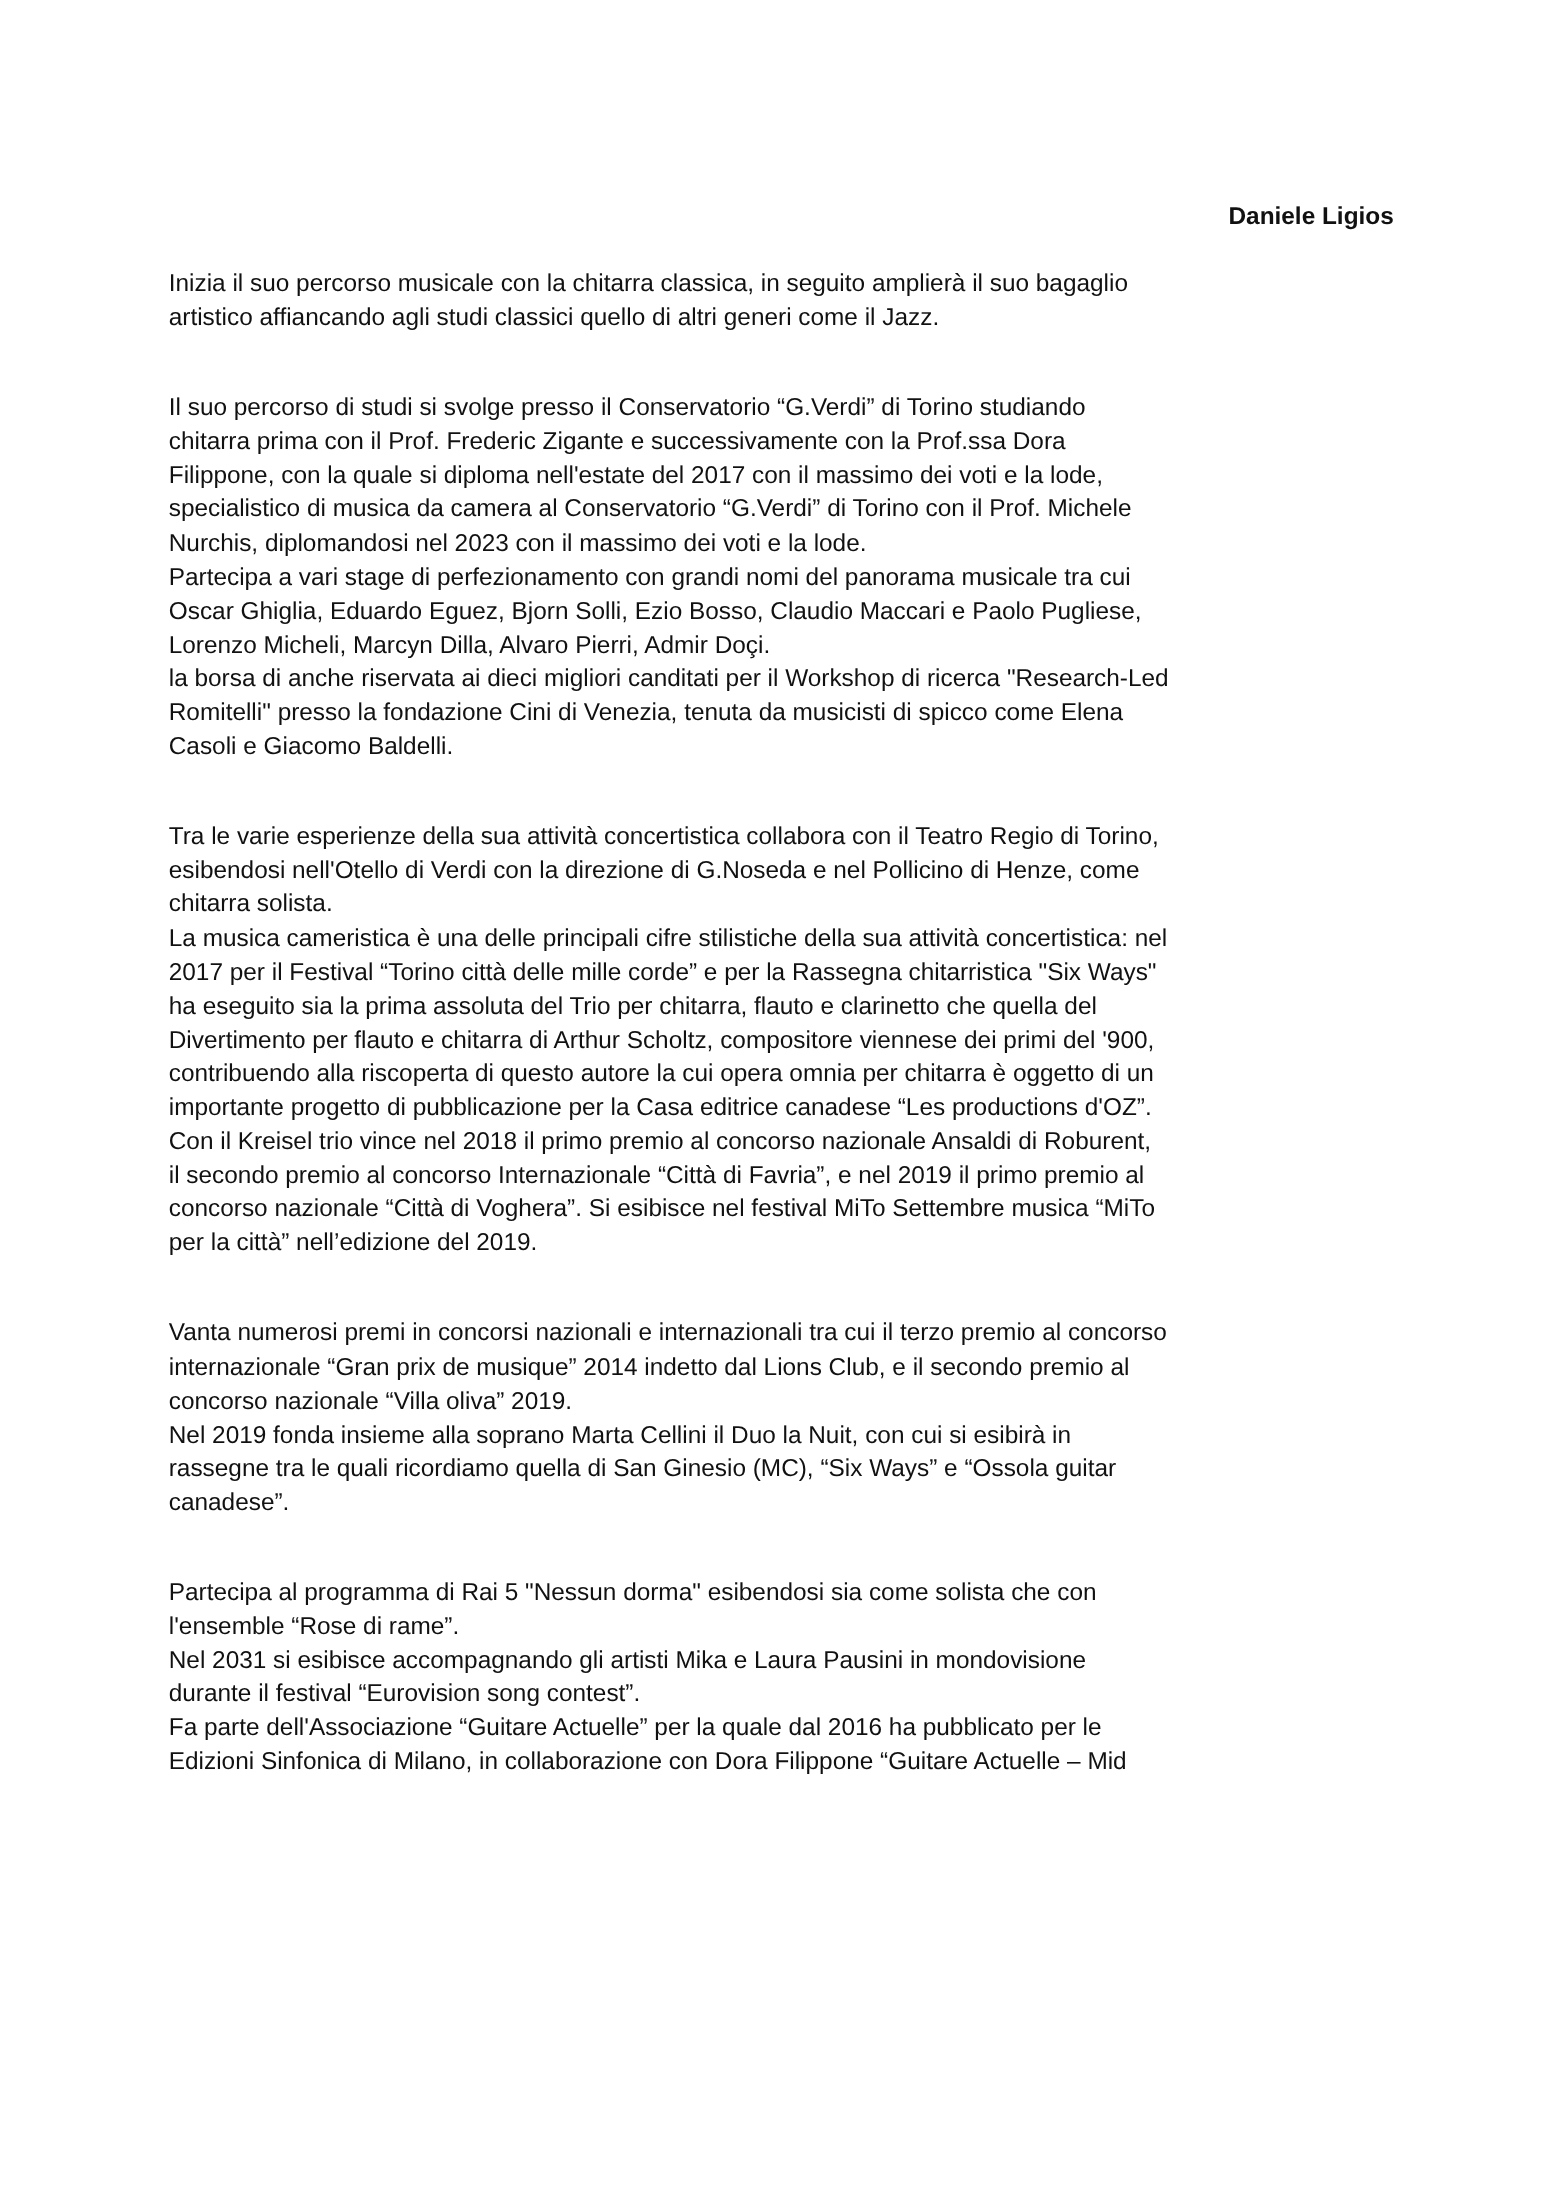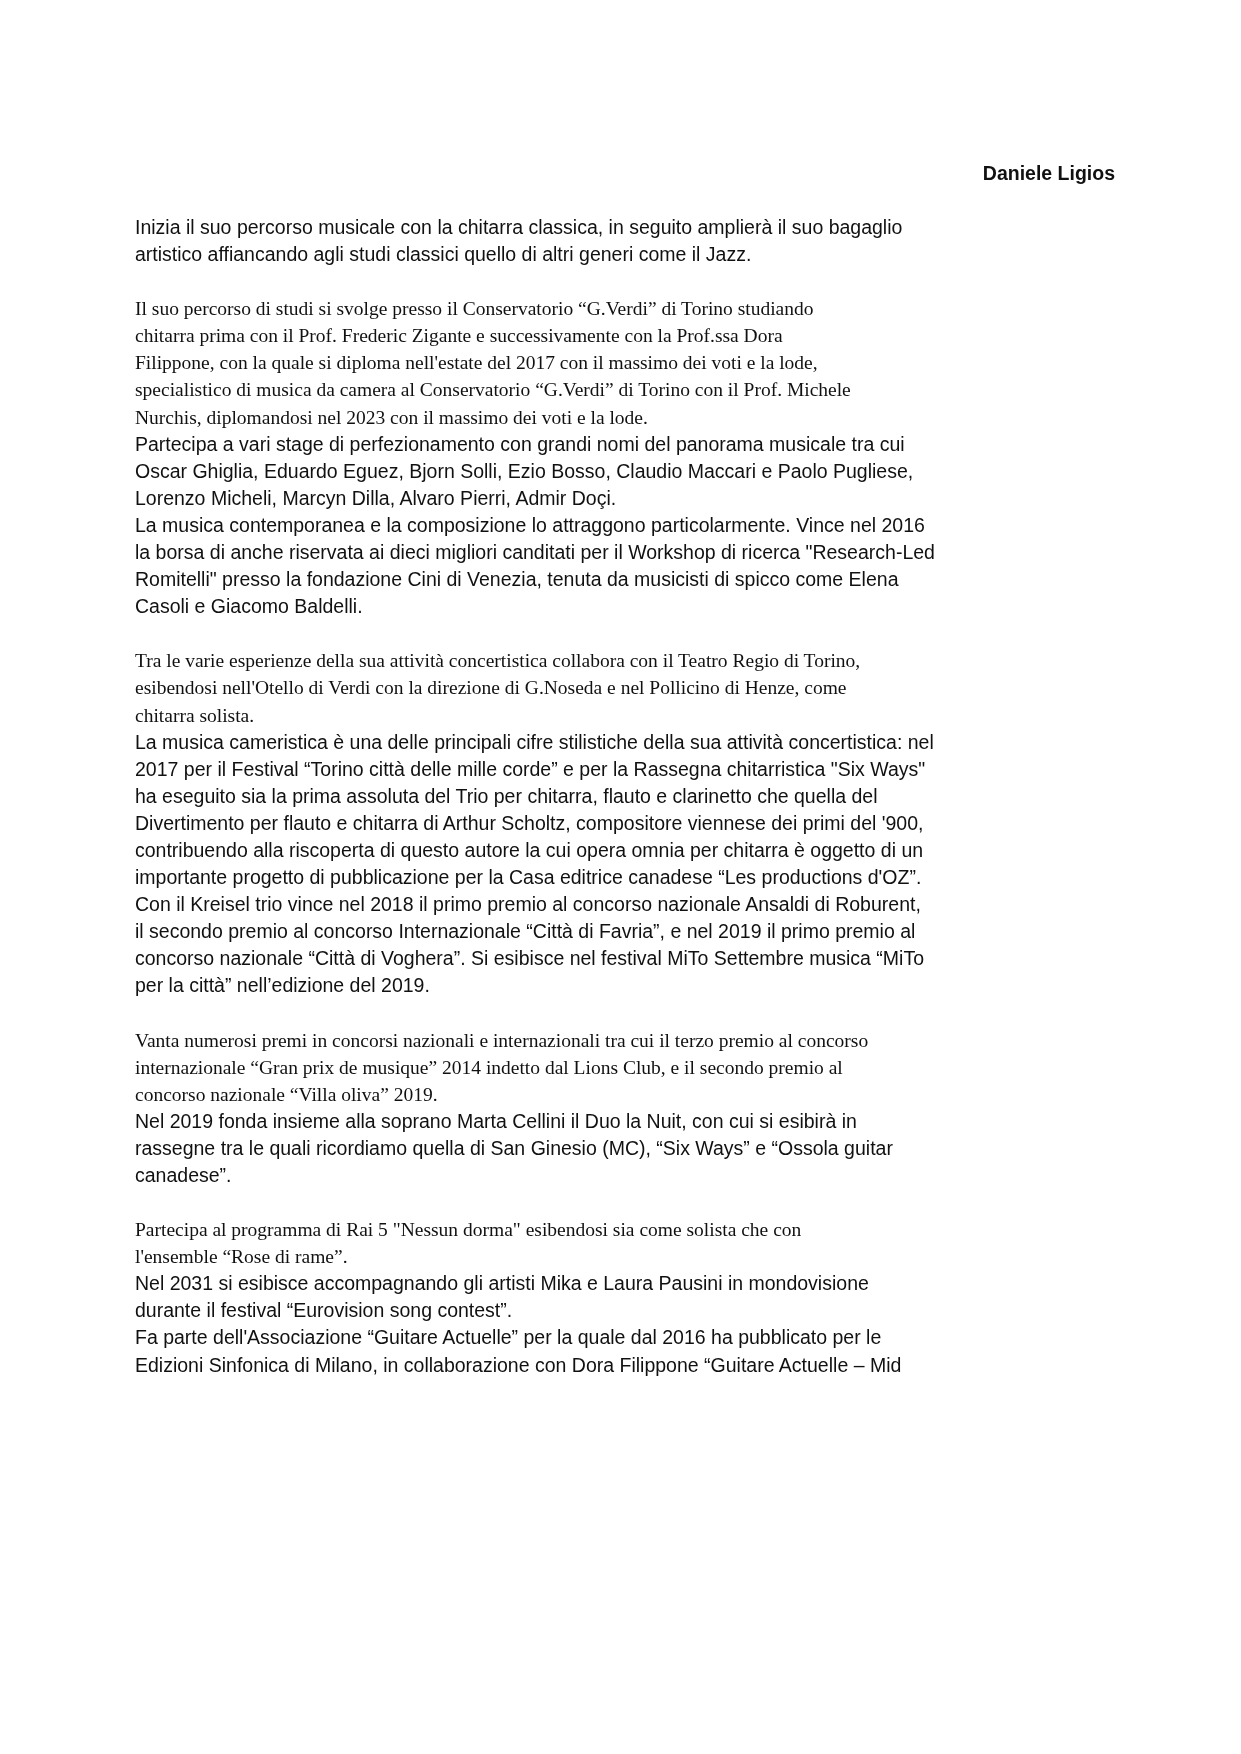--- a/index.html
+++ b/index.html
@@ -28,22 +28,21 @@
       margin: 0 0 27px 0;
       white-space: nowrap;
       text-align: right;
     }
     .para {
       margin: 0;
       font-size: 19.5px;
       line-height: 27.1px;
     }
     .para.gap {
-      margin-top: 27px;
-      font-family: Liberation Serif, serif;
+      margin-top: 45px;
     }
     .line {
       display: block;
       white-space: nowrap;
     }
   </style>
 </head>
 <body>
 
 <div class="page">
@@ -59,21 +58,20 @@
         <span class="line">Filippone, con la quale si diploma nell'estate del 2017 con il massimo dei voti e la lode,</span>
         <span class="line">specialistico di musica da camera al Conservatorio “G.Verdi” di Torino con il Prof. Michele</span>
         <span class="line">Nurchis, diplomandosi nel 2023 con il massimo dei voti e la lode.</span>
       </p>
       <p class="para">
         <span class="line">Partecipa a vari stage di perfezionamento con grandi nomi del panorama musicale tra cui</span>
         <span class="line">Oscar Ghiglia, Eduardo Eguez, Bjorn Solli, Ezio Bosso, Claudio Maccari e Paolo Pugliese,</span>
         <span class="line">Lorenzo Micheli, Marcyn Dilla, Alvaro Pierri, Admir Doçi.</span>
       </p>
       <p class="para">
-        <span class="line">La musica contemporanea e la composizione lo attraggono particolarmente. Vince nel 2016</span>
         <span class="line">la borsa di anche riservata ai dieci migliori canditati per il Workshop di ricerca "Research-Led</span>
         <span class="line">Romitelli" presso la fondazione Cini di Venezia, tenuta da musicisti di spicco come Elena</span>
         <span class="line">Casoli e Giacomo Baldelli.</span>
       </p>
       <p class="para gap">
         <span class="line">Tra le varie esperienze della sua attività concertistica collabora con il Teatro Regio di Torino,</span>
         <span class="line">esibendosi nell'Otello di Verdi con la direzione di G.Noseda e nel Pollicino di Henze, come</span>
         <span class="line">chitarra solista.</span>
       </p>
       <p class="para">

